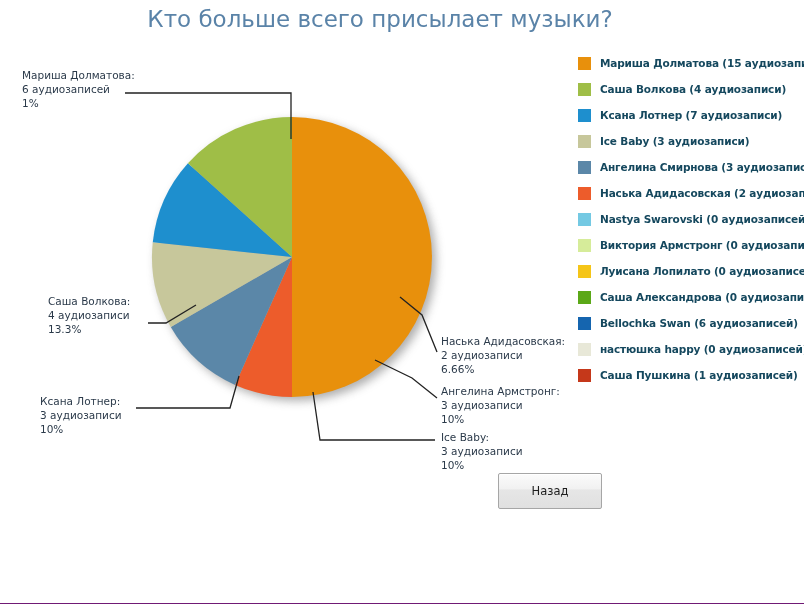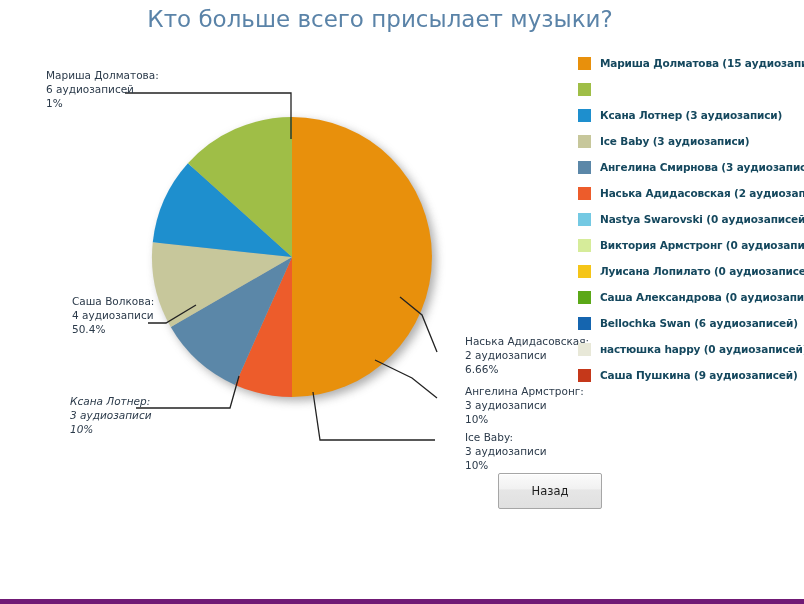--- a/index.html
+++ b/index.html
@@ -9,21 +9,21 @@
   }
   body {
     font-family: "DejaVu Sans", "Liberation Sans", sans-serif;
   }
   #page {
     position: relative;
     width: 804px;
     height: 604px;
     background: #ffffff;
     overflow: hidden;
-    border-bottom: 5px solid #701a75;
+    border-bottom: 1px solid #701a75;
     box-sizing: border-box;
   }
 
   
   #chart-title {
     position: absolute;
     left: 0;
     top: 6px;
     width: 760px;
     text-align: center;
@@ -62,21 +62,21 @@
 
   
   .callout {
     position: absolute;
     font-family: "DejaVu Sans", "Liberation Sans", sans-serif;
     font-size: 10.5px;
     line-height: 14px;
     color: #2b3a4a;
     white-space: nowrap;
   }
-  .callout .ln { display: block; margin-left: 24px; }
+  .callout .ln { display: block; }
 
   .leader {
     position: absolute;
     pointer-events: none;
   }
   .leader svg { display: block; overflow: visible; }
 
   
   #legend {
     position: absolute;
@@ -164,24 +164,24 @@
 
   <div class="callout" style="left:22px;top:68px;">
     <span class="ln">Мариша Долматова:</span>
     <span class="ln">6 аудиозаписей</span>
     <span class="ln">1%</span>
   </div>
 
   <div class="callout" style="left:48px;top:294px;">
     <span class="ln">Саша Волкова:</span>
     <span class="ln">4 аудиозаписи</span>
-    <span class="ln">50.4%</span>
-  </div>
-
-  <div class="callout" style="left:46px;top:394px;font-style:italic;">
+    <span class="ln">13.3%</span>
+  </div>
+
+  <div class="callout" style="left:40px;top:394px;">
     <span class="ln">Ксана Лотнер:</span>
     <span class="ln">3 аудиозаписи</span>
     <span class="ln">10%</span>
   </div>
 
   <div class="callout" style="left:441px;top:334px;">
     <span class="ln">Наська Адидасовская:</span>
     <span class="ln">2 аудиозаписи</span>
     <span class="ln">6.66%</span>
   </div>
@@ -198,24 +198,25 @@
     <span class="ln">10%</span>
   </div>
 
   <div id="legend">
       <div class="legend-row">
         <span class="legend-swatch" style="background: rgb(232, 144, 12);"></span>
         <span class="legend-label">Мариша Долматова (15 аудиозаписей)</span>
       </div>
       <div class="legend-row">
         <span class="legend-swatch" style="background: rgb(159, 190, 71);"></span>
+        <span class="legend-label">Саша Волкова (4 аудиозаписи)</span>
       </div>
       <div class="legend-row">
         <span class="legend-swatch" style="background: rgb(30, 143, 206);"></span>
-        <span class="legend-label">Ксана Лотнер (3 аудиозаписи)</span>
+        <span class="legend-label">Ксана Лотнер (7 аудиозаписи)</span>
       </div>
       <div class="legend-row">
         <span class="legend-swatch" style="background: rgb(199, 199, 155);"></span>
         <span class="legend-label">Ice Baby (3 аудиозаписи)</span>
       </div>
       <div class="legend-row">
         <span class="legend-swatch" style="background: rgb(91, 135, 168);"></span>
         <span class="legend-label">Ангелина Смирнова (3 аудиозаписи)</span>
       </div>
       <div class="legend-row">
@@ -241,19 +242,19 @@
       <div class="legend-row">
         <span class="legend-swatch" style="background: rgb(21, 101, 175);"></span>
         <span class="legend-label">Bellochka Swan (6 аудиозаписей)</span>
       </div>
       <div class="legend-row">
         <span class="legend-swatch" style="background: rgb(232, 232, 216);"></span>
         <span class="legend-label">настюшка happy (0 аудиозаписей)</span>
       </div>
       <div class="legend-row">
         <span class="legend-swatch" style="background: rgb(197, 56, 26);"></span>
-        <span class="legend-label">Саша Пушкина (9 аудиозаписей)</span>
+        <span class="legend-label">Саша Пушкина (1 аудиозаписей)</span>
       </div>
     </div>
 
   <button id="back-button" type="button">Назад</button>
 
 </div>
 
 </body></html>

